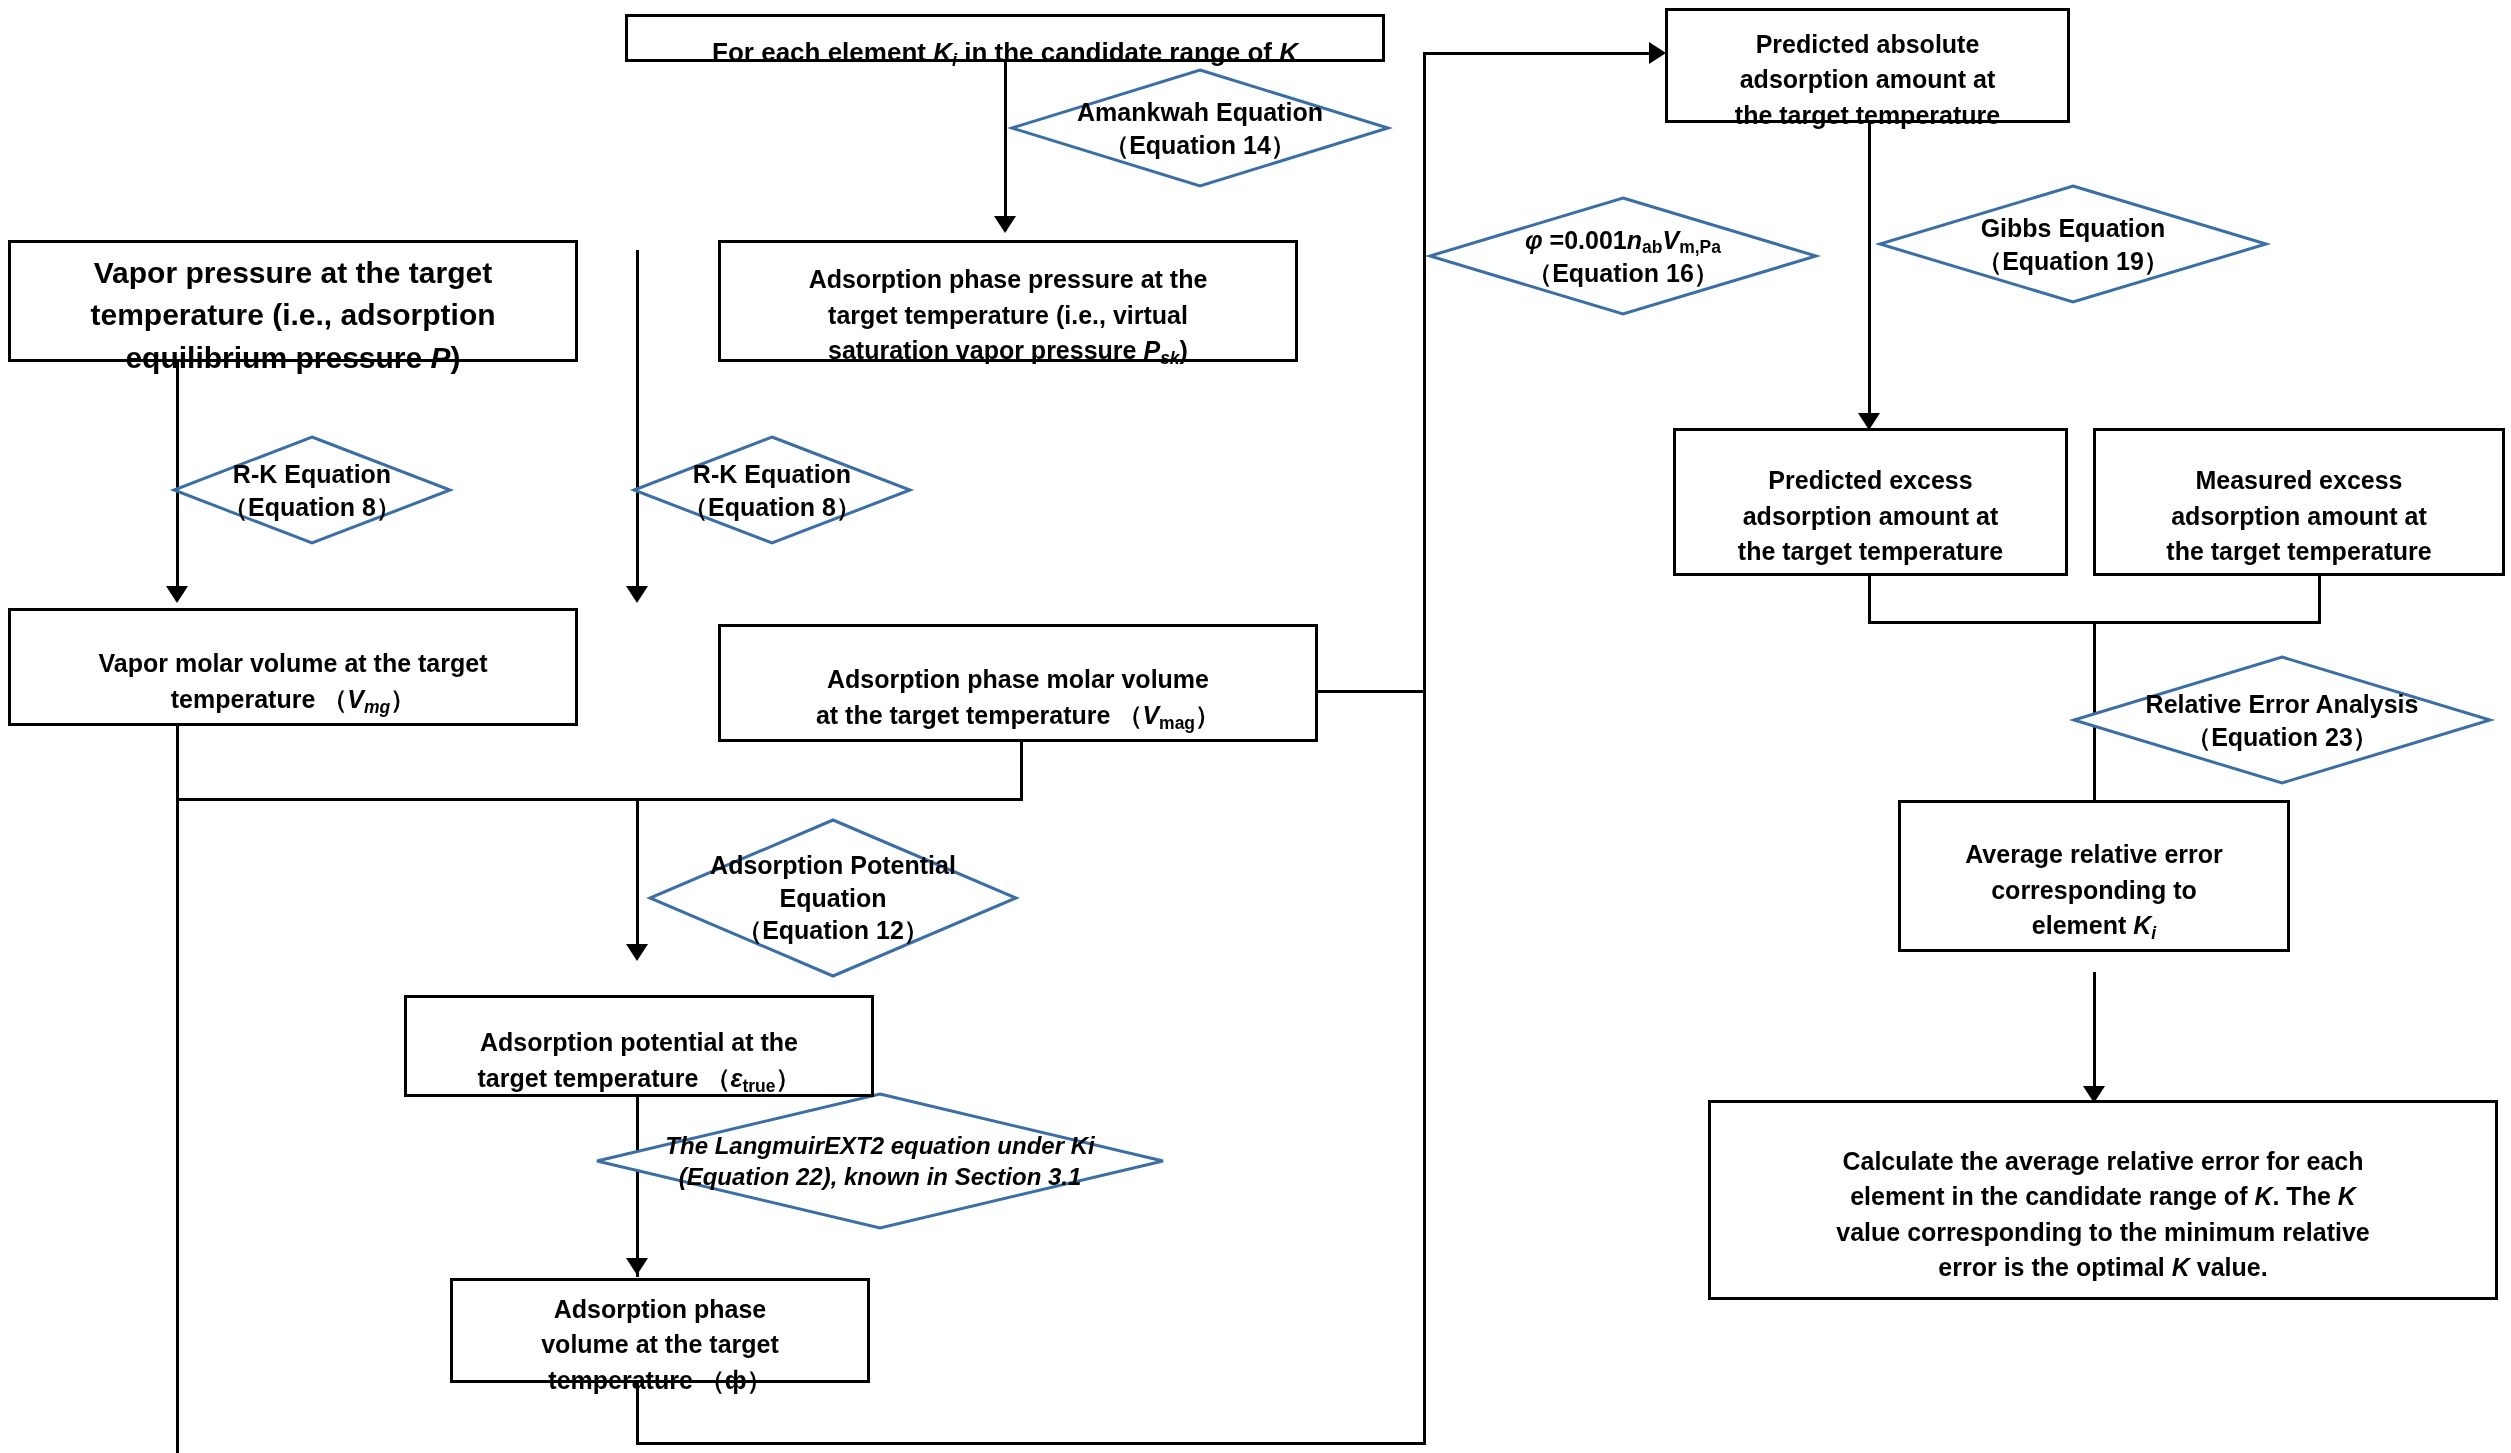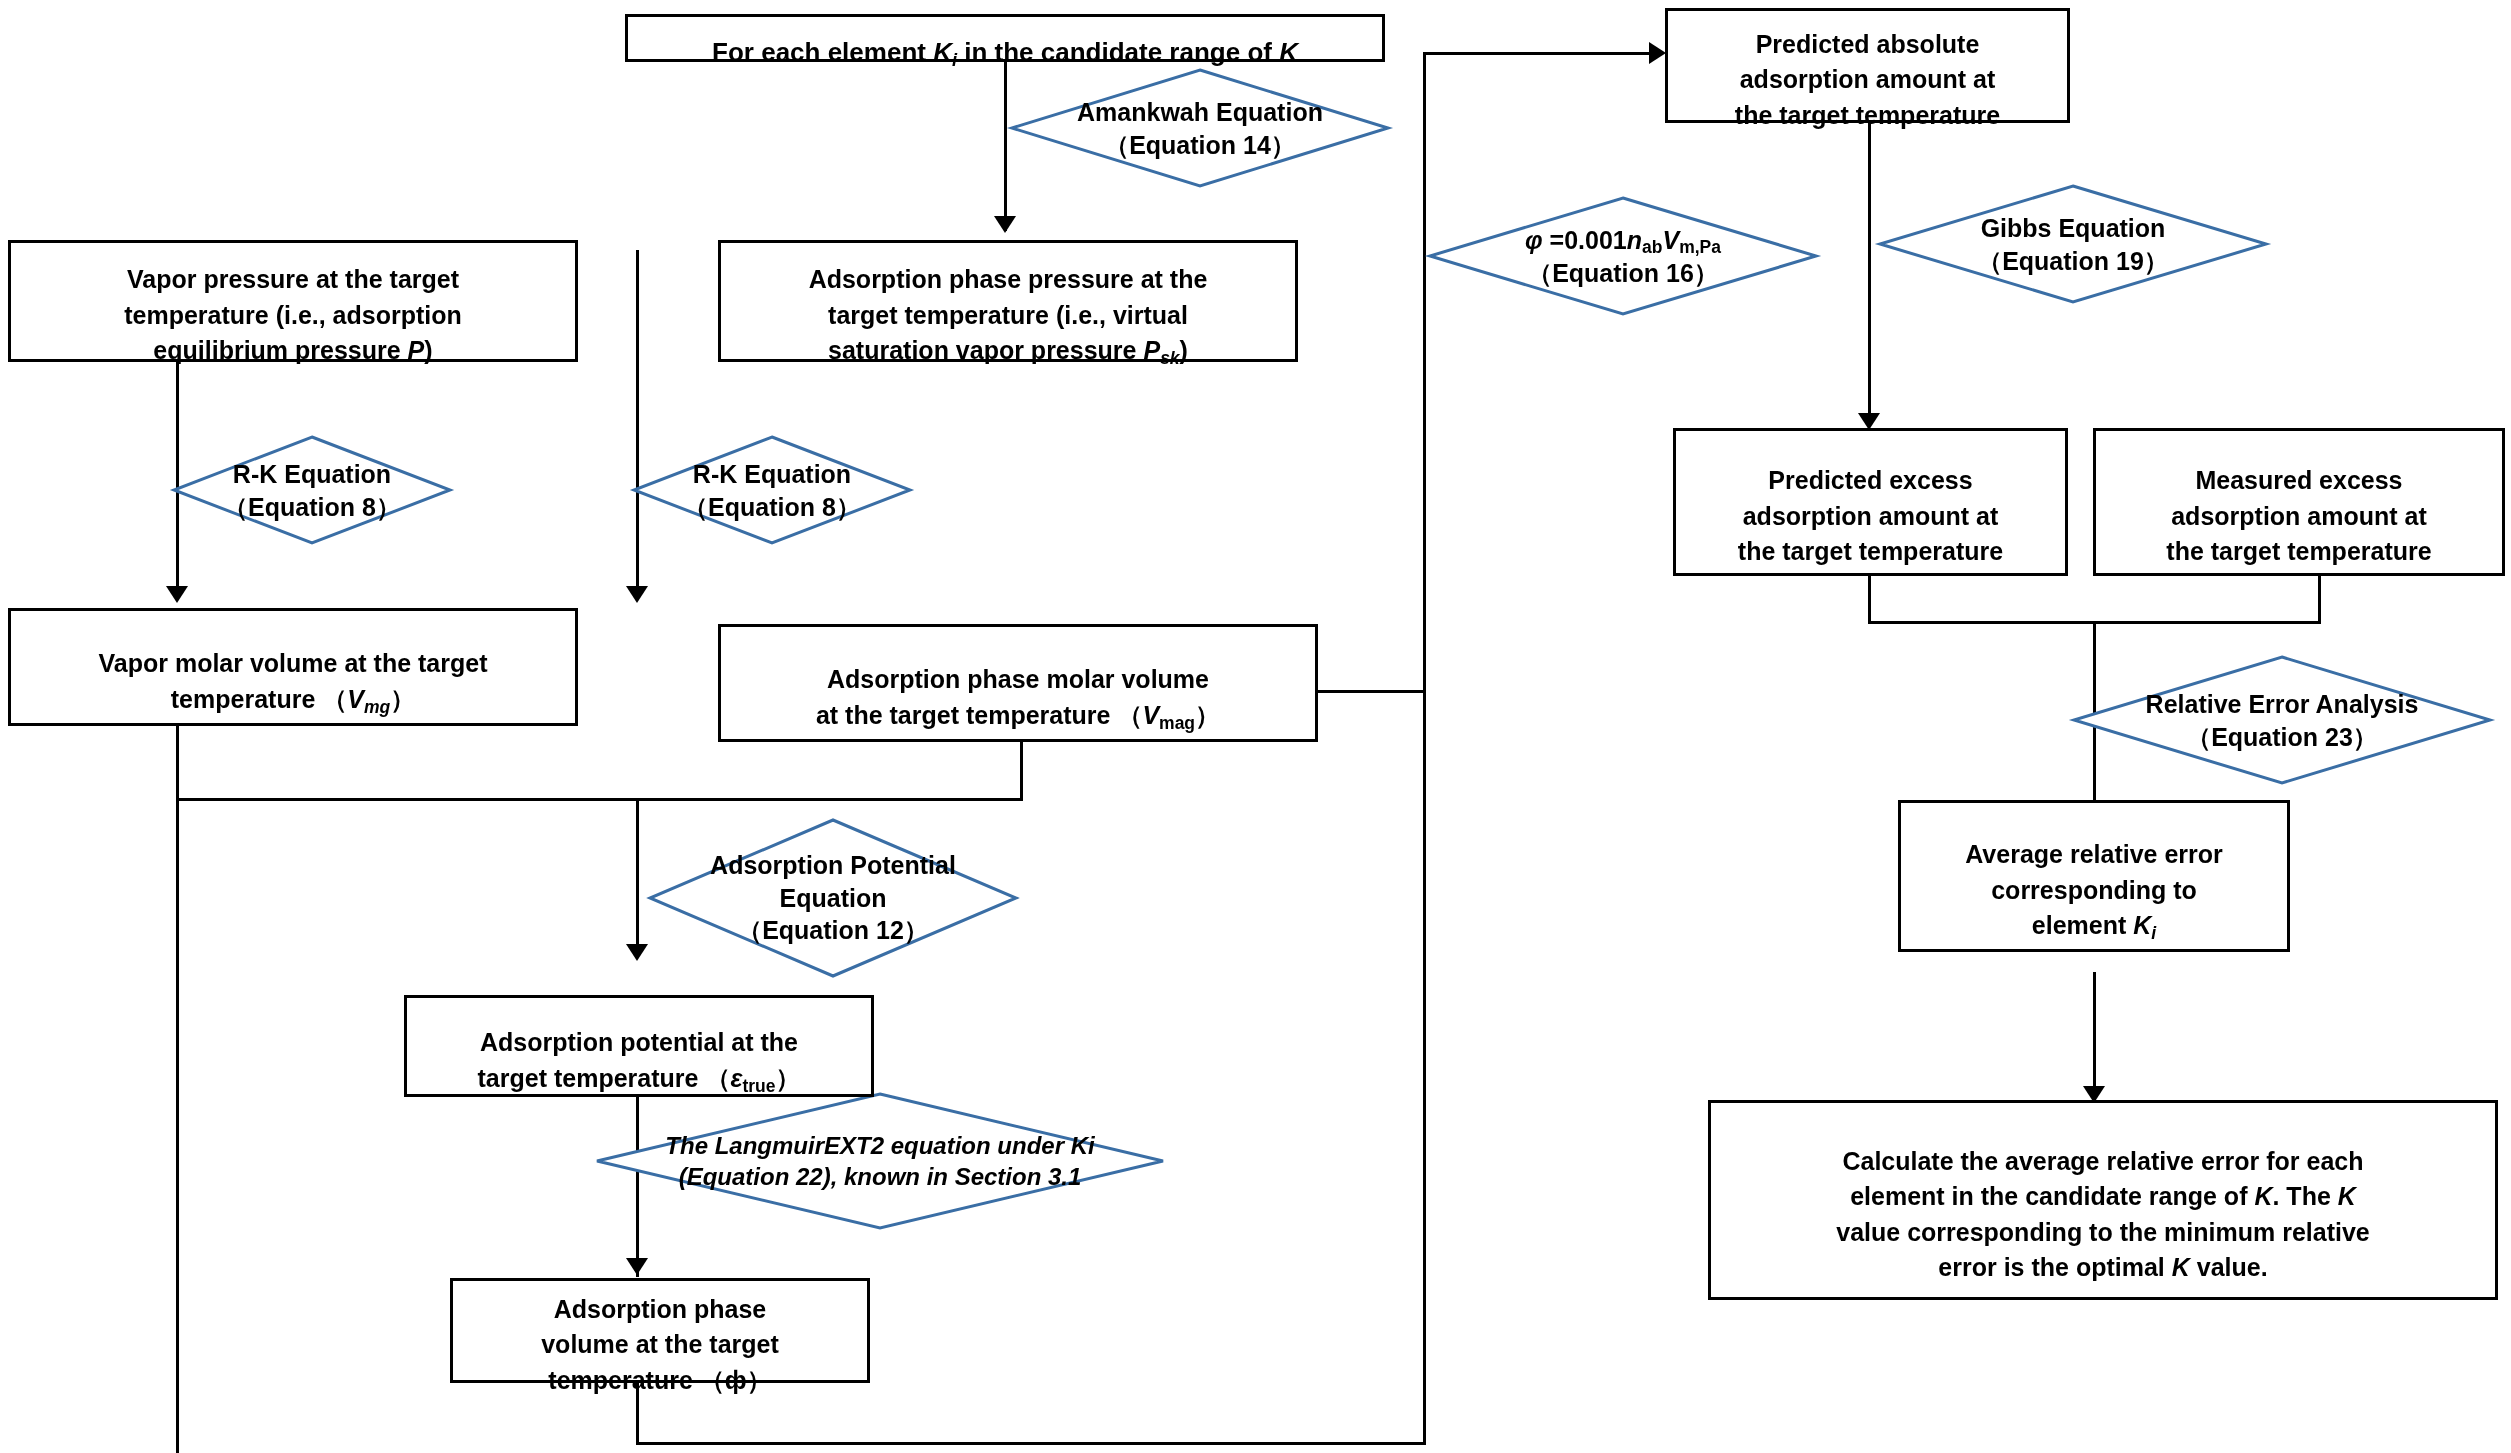--- a/index.html
+++ b/index.html
@@ -141,21 +141,21 @@
   <div class="diamond" style="left:1010px; top:68px; width:380px; height:120px;">
     <svg viewBox="0 0 380 120" preserveAspectRatio="none">
       <polygon points="190,2 378,60 190,118 2,60" fill="#ffffff" stroke="#3a6ea5" stroke-width="3"></polygon>
     </svg>
     <div class="dlabel" style="font-size:25px;">
       <span>Amankwah Equation</span><br>
       <span>（Equation 14）</span>
     </div>
   </div>
 
-  <div class="box" style="left:8px; top:240px; width:570px; height:122px; font-size:25px;">
+  <div class="box" style="left:8px; top:240px; width:570px; height:122px; font-size:30px;">
     <span class="t">
       Vapor pressure at the target<br>temperature (i.e., adsorption<br>equilibrium pressure <i>P</i>)
     </span>
   </div>
 
   <div class="box" style="left:718px; top:240px; width:580px; height:122px; font-size:25px;">
     <span class="t">
       Adsorption phase pressure at the<br>target temperature (i.e., virtual<br>saturation vapor pressure <i>P<sub>sk</sub></i>)
     </span>
   </div>

